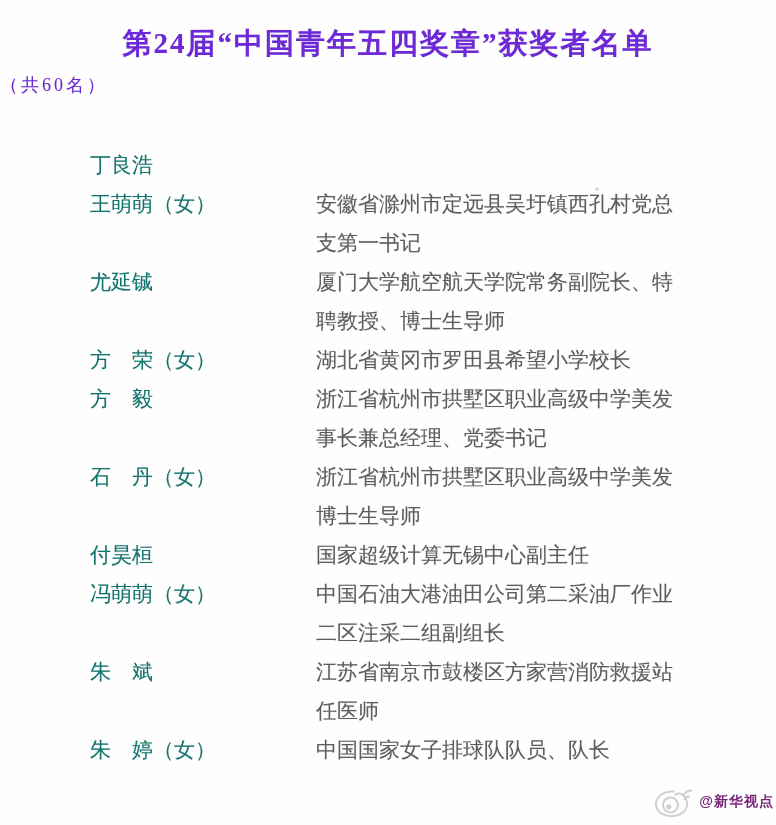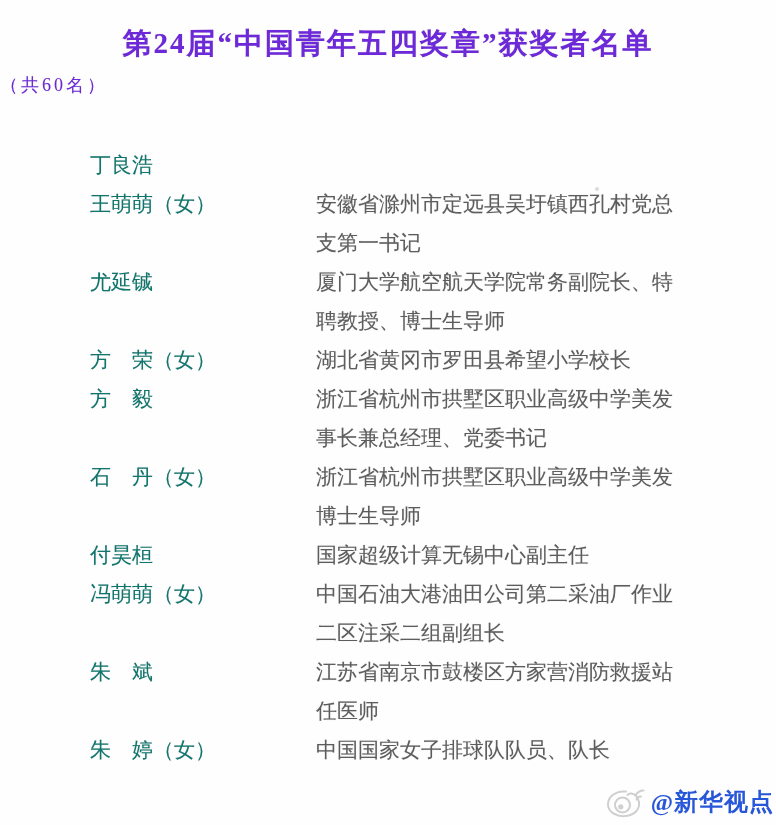--- a/index.html
+++ b/index.html
@@ -77,25 +77,25 @@
     position: absolute;
     right: 2px;
     bottom: 6px;
     display: flex;
     align-items: center;
     gap: 4px;
     filter: blur(0.6px);
     opacity: 0.95;
   }
   .watermark-text {
-    font-family: Liberation Serif, serif;
+    font-family: Liberation Sans, sans-serif;
     font-weight: bold;
-    font-size: 24px;
+    font-size: 14px;
     letter-spacing: 1px;
-    color: #1d4ed8;
+    color: #701a75;
   }
   .weibo-icon svg {
     display: block;
   }
 </style>
 </head>
 <body>
 
 <div class="page">
 

